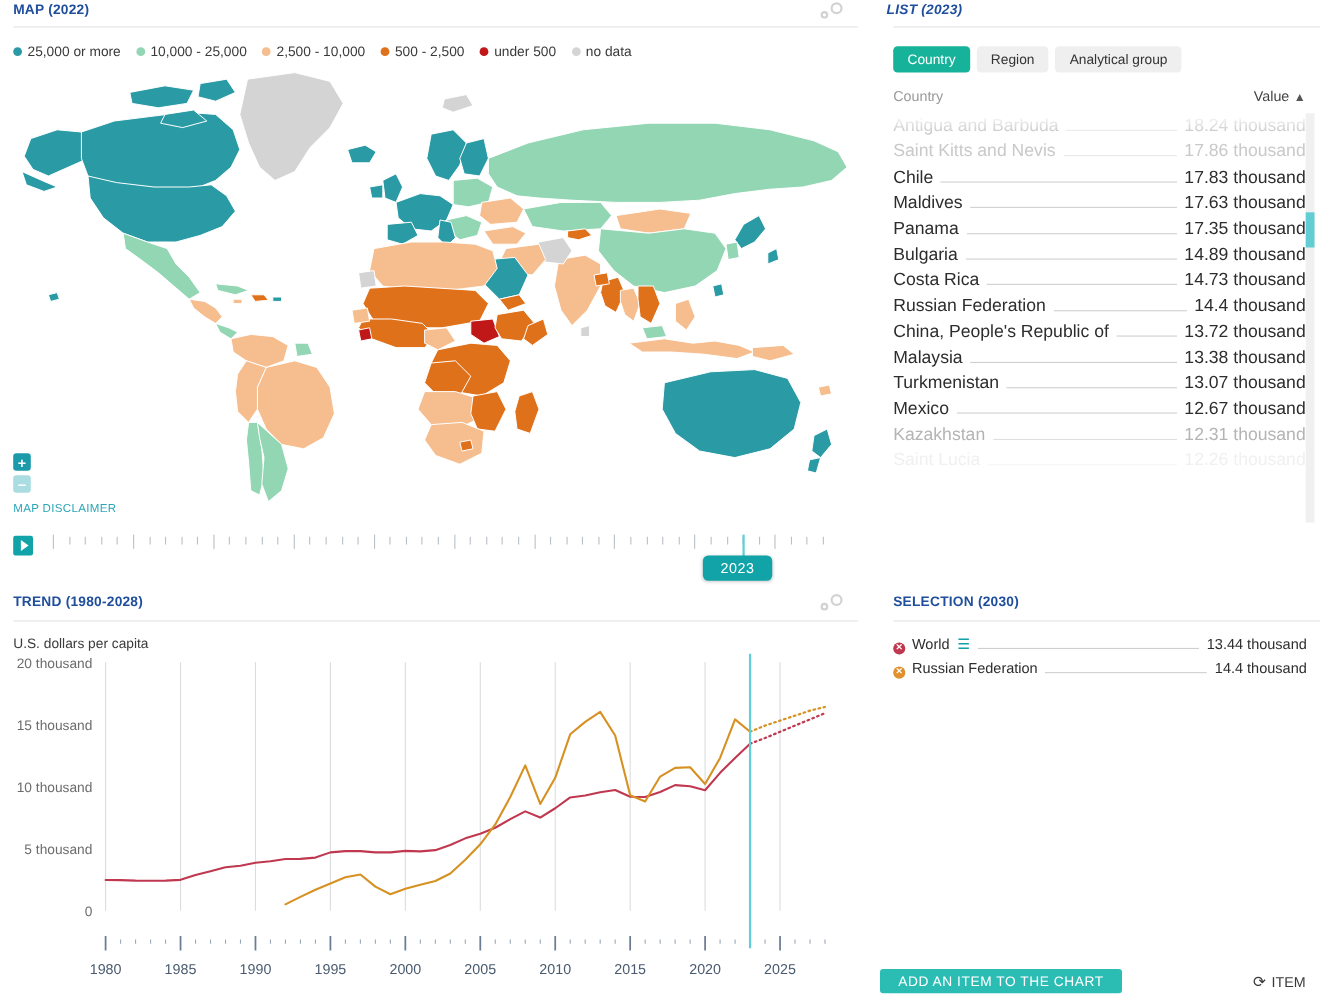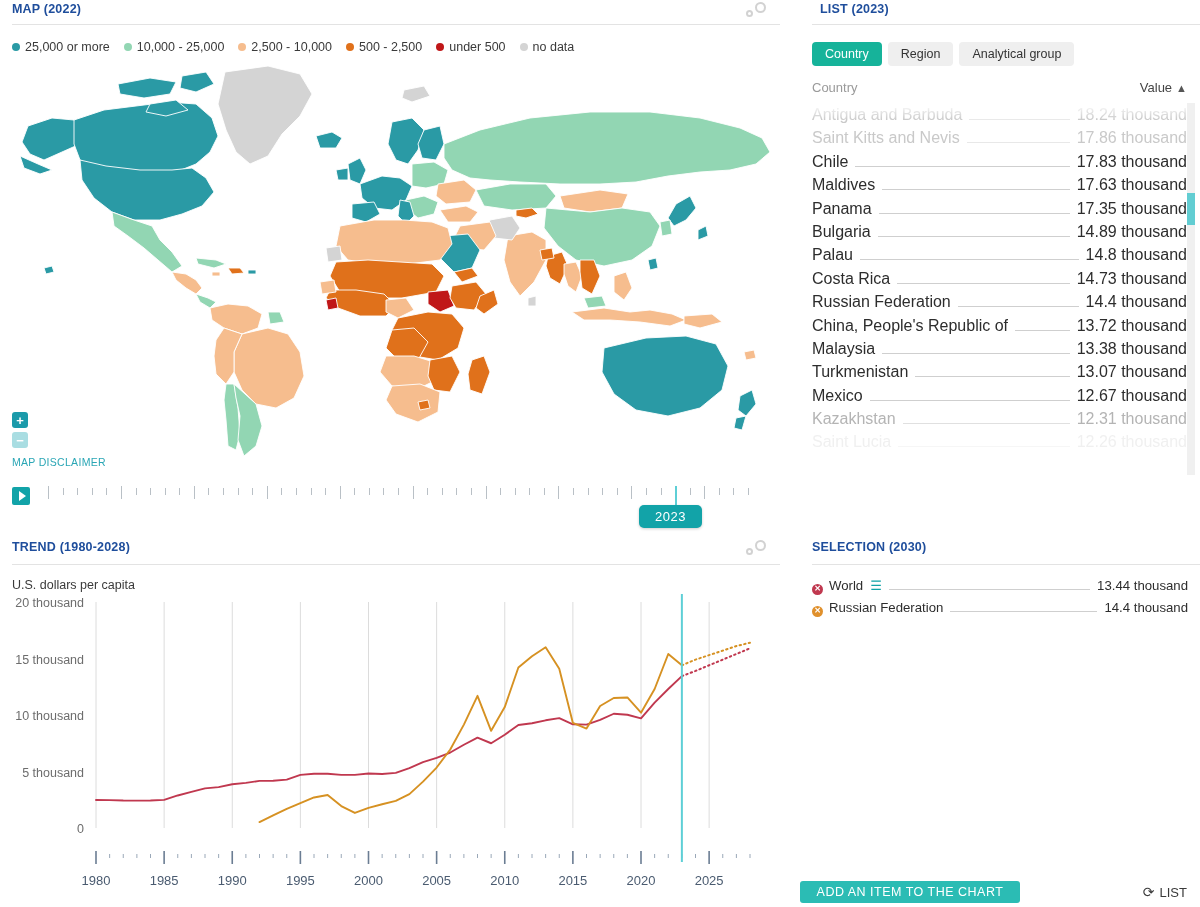--- a/index.html
+++ b/index.html
@@ -85,21 +85,21 @@
 
   
   #trend-panel { position:absolute; left:0; top:534px; width:780px; height:373px; }
   #trend-head { position:absolute; left:12px; top:6px; }
   #trend-rule { position:absolute; left:12px; top:30px; width:768px; }
   #trend-units { position:absolute; left:12px; top:44px; font-size:12.5px; color:#3a3a3a; }
   #trend-chart { position:absolute; left:0; top:60px; width:780px; height:310px; }
 
   
   #list-panel { position:absolute; left:800px; top:0; width:400px; height:480px; }
-  #list-head { position:absolute; left:20px; top:2px; }
+  #list-head { position:absolute; left:6px; top:2px;font-style:italic; }
   #list-rule { position:absolute; left:12px; top:24px; width:388px; }
   #list-tabs { position:absolute; left:12px; top:42px; display:flex; gap:6px; }
   .tab {
     font-size:12.5px; padding:5px 13px; border-radius:4px;
     background:#efefef; color:#333; cursor:pointer; white-space:nowrap;
   }
   .tab.active { background:#16b39a; color:#fff; }
   #list-colhead {
     position:absolute; left:12px; top:80px; width:375px;
     display:flex; justify-content:space-between;
@@ -535,25 +535,20 @@
           <span class="nm">Panama</span>
           <span class="dots"></span>
           <span class="val">17.35 thousand</span>
         </div>
         <div class="row ">
           <span class="nm">Bulgaria</span>
           <span class="dots"></span>
           <span class="val">14.89 thousand</span>
         </div>
         <div class="row ">
-          <span class="nm">Palau</span>
-          <span class="dots"></span>
-          <span class="val">14.8 thousand</span>
-        </div>
-        <div class="row ">
           <span class="nm">Costa Rica</span>
           <span class="dots"></span>
           <span class="val">14.73 thousand</span>
         </div>
         <div class="row ">
           <span class="nm">Russian Federation</span>
           <span class="dots"></span>
           <span class="val">14.4 thousand</span>
         </div>
         <div class="row ">
@@ -610,16 +605,16 @@
           <span class="sel-nm">Russian Federation</span>
           <span class="sel-dots"></span>
           <span class="sel-val">14.4 thousand</span>
         </div>
       </div>
   </div>
 
   <div id="add-item-btn">ADD AN ITEM TO THE CHART</div>
   <div id="reset-btn">
     <span class="ricon">⟳</span>
-    <span>LIST</span>
+    <span>ITEM</span>
   </div>
 
 </div>
 
 </body></html>

